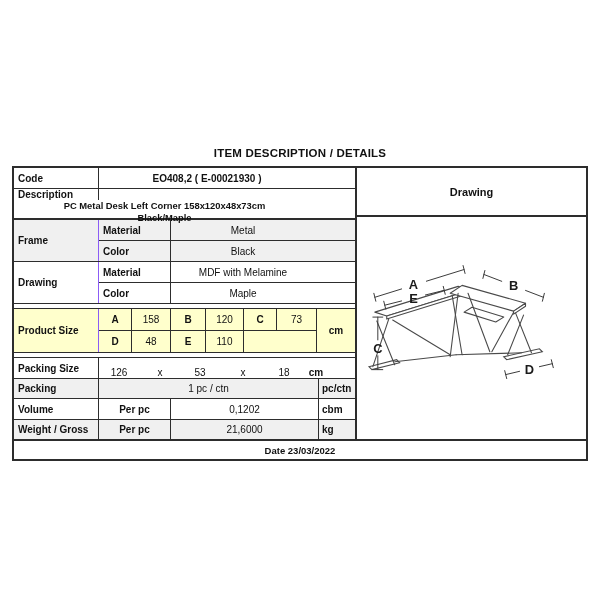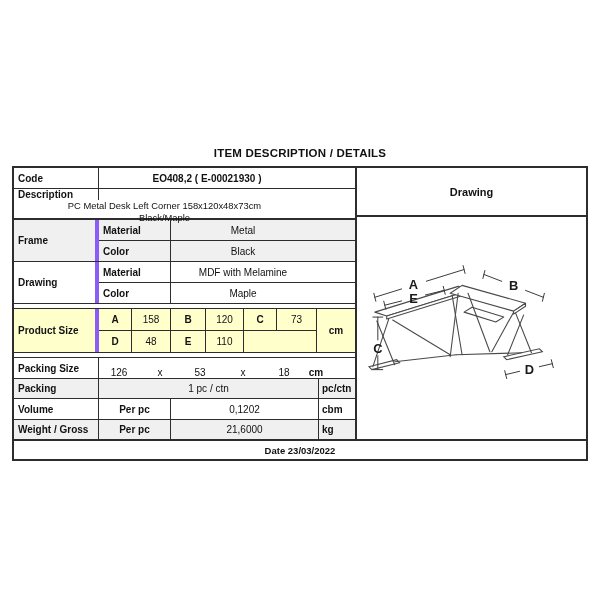--- a/index.html
+++ b/index.html
@@ -16,31 +16,31 @@
     position:absolute;left:12px;top:166px;width:576px;
     border:2px solid #2d2d2d;box-sizing:border-box;background:#fff;
   }
   .main{display:flex;align-items:stretch;}
   .left-section{width:343px;box-sizing:border-box;border-right:2px solid #2d2d2d;}
   .right-section{flex:1;display:flex;flex-direction:column;min-width:0;}
 
   .row{display:flex;align-items:stretch;border-bottom:1px solid #2d2d2d;font-size:10px;}
   .cell{display:flex;align-items:center;box-sizing:border-box;}
   .label-cell{width:85px;padding-left:4px;font-weight:bold;border-right:1px solid #2d2d2d;}
-  .center{justify-content:center;text-align:center;}
+  .center{justify-content:center;text-align:center;font-weight:bold;}
   .pad-unit{padding-right:40px;}
 
   .row-code{height:20px;}
   .row-code .value{flex:1;font-weight:bold;}
   .row-desc{height:29px;border-bottom:2px solid #2d2d2d;flex-direction:column;}
   .row-desc .value{flex:1;flex-direction:column;justify-content:center;font-size:9.4px;line-height:1.25;}
 
   .group{display:flex;border-bottom:1px solid #2d2d2d;font-size:10px;}
   .group.gray{background:#f0f0f0;}
-  .group-label{width:85px;padding-left:4px;font-weight:bold;border-right:4px solid #8b5cf6;display:flex;align-items:center;box-sizing:border-box;}
+  .group-label{width:85px;padding-left:4px;font-weight:bold;border-right:1px solid #8b5cf6;display:flex;align-items:center;box-sizing:border-box;}
   .group-rows{flex:1;display:flex;flex-direction:column;min-width:0;}
   .g-row{display:flex;height:20px;align-items:stretch;}
   .g-row.first{border-bottom:1px solid #2d2d2d;}
   .mat-cell{width:72px;padding-left:4px;font-weight:bold;border-right:1px solid #2d2d2d;display:flex;align-items:center;box-sizing:border-box;}
   .val-cell{flex:1;display:flex;align-items:center;justify-content:center;padding-right:40px;box-sizing:border-box;}
 
   .sep{height:4px;border-bottom:1px solid #2d2d2d;background:#fff;}
 
   .size-group{display:flex;border-bottom:1px solid #2d2d2d;background:#ffffcc;font-size:10px;}
   .size-grid{width:217px;display:flex;flex-direction:column;}

